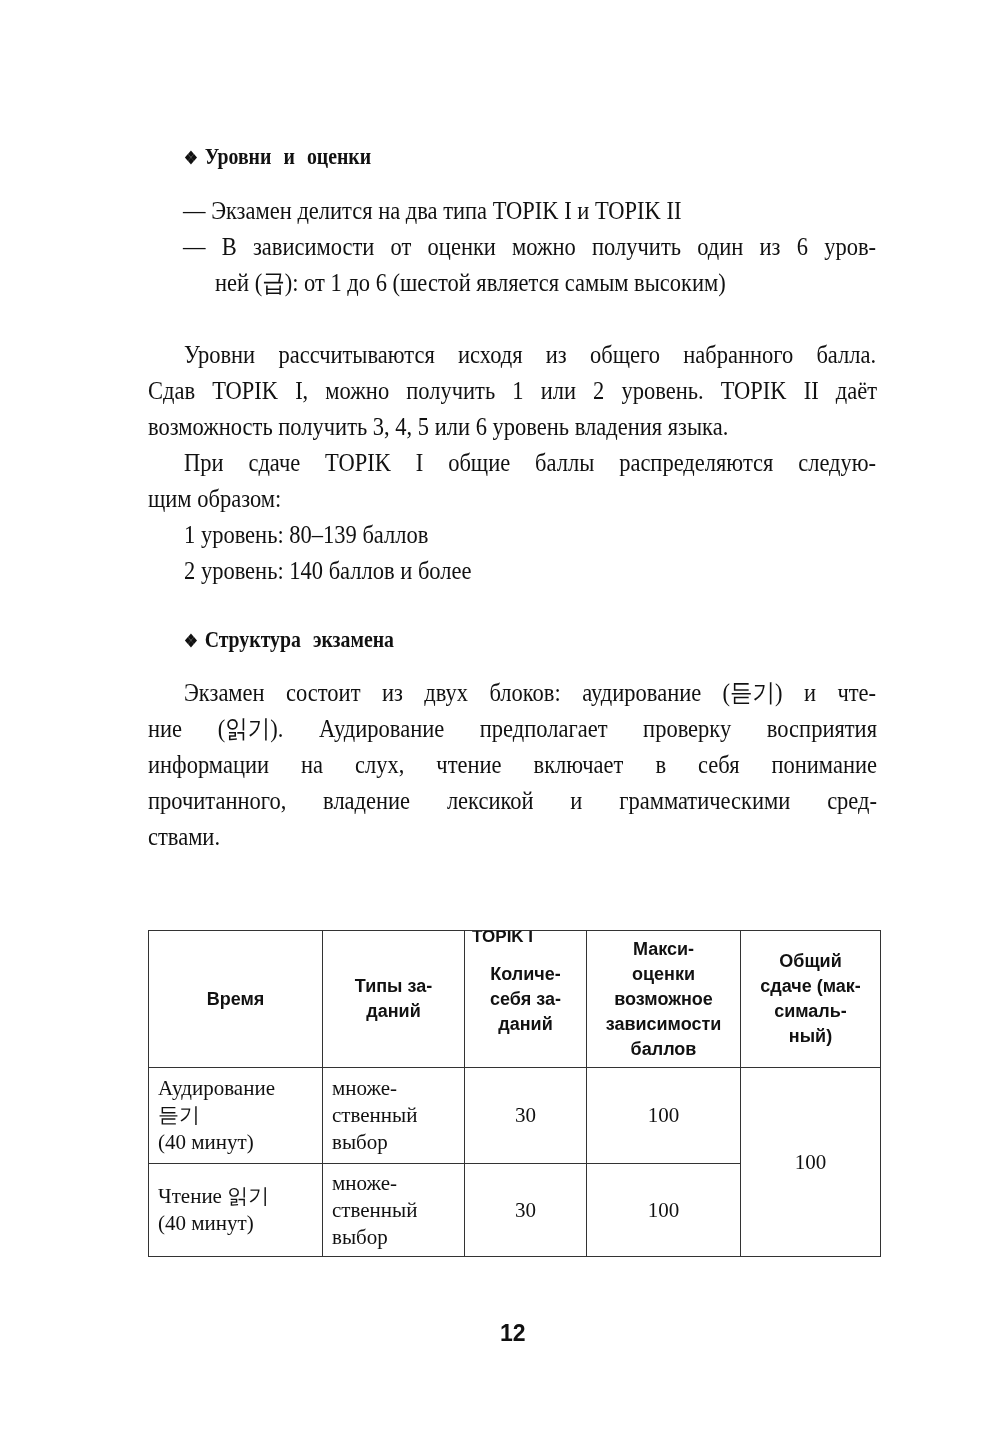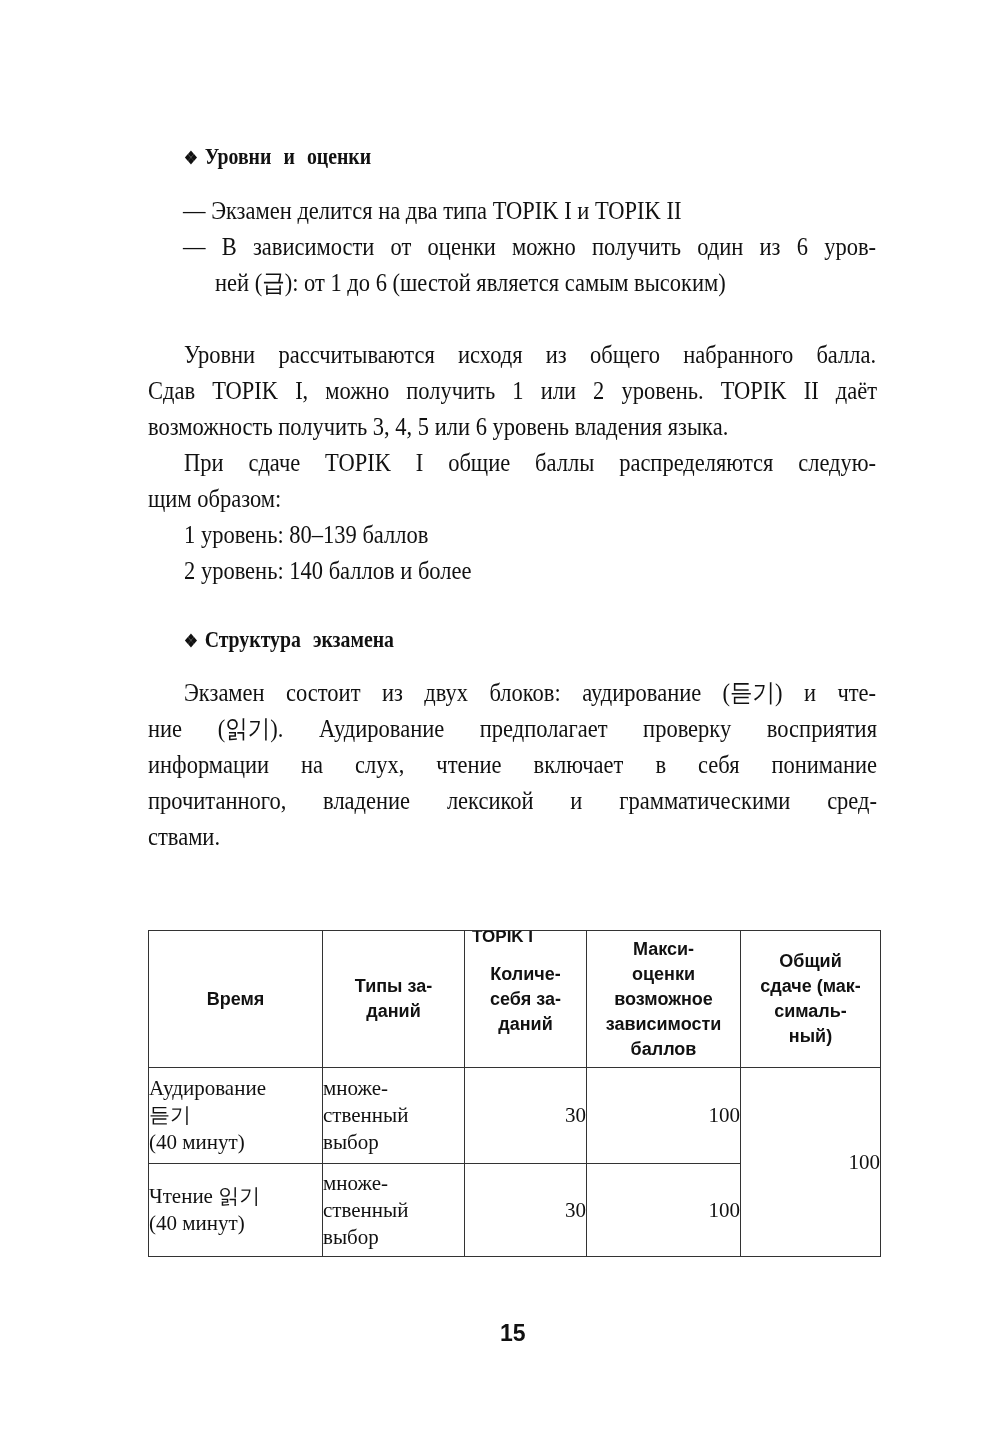--- a/index.html
+++ b/index.html
@@ -10,22 +10,22 @@
   .heading .bullet { display: inline-block; width: 24px; font-size: 18px; }
   .heading .word-gap { display: inline-block; width: 14px; }
 
   .line { font-family: "Liberation Serif", serif; font-size: 25px; line-height: 36px; transform-origin: left center; }
   .just { text-align: justify; text-align-last: justify; white-space: nowrap; }
 
   table.topik { position: absolute; left: 148px; top: 930px; width: 732px; border-collapse: collapse; table-layout: fixed; }
   table.topik td, table.topik th { border: 1.5px solid #333; padding: 0; }
   table.topik th { font-family: "Liberation Sans", sans-serif; font-weight: bold; font-size: 18px; line-height: 25px; text-align: center; vertical-align: middle; height: 136px; }
   table.topik td { font-family: "Liberation Serif", serif; font-size: 21px; line-height: 27px; vertical-align: middle; }
-  table.topik td.l { text-align: left; }
-  table.topik td.c { text-align: right; }
+  table.topik td.l { text-align: left; padding-left: 9px; }
+  table.topik td.c { text-align: center; }
   table.topik tr.r1 td { height: 95px; }
   table.topik tr.r2 td { height: 92px; }
 
   .caption { font-family: "Liberation Sans", sans-serif; font-weight: bold; font-size: 17px; }
   .page-num { font-family: "Liberation Sans", sans-serif; font-weight: bold; font-size: 23px; }
 </style>
 </head>
 <body>
 
 <div class="abs heading" style="left:184px; top:144px;">
@@ -134,13 +134,13 @@
       <div>множе-</div>
       <div>ственный</div>
       <div>выбор</div>
     </td>
     <td class="c">30</td>
     <td class="c">100</td>
   </tr>
 </tbody>
   </table>
 
-<div class="abs page-num" style="left:500px; top:1320px;">15</div>
+<div class="abs page-num" style="left:500px; top:1320px;">12</div>
 
 </body></html>

